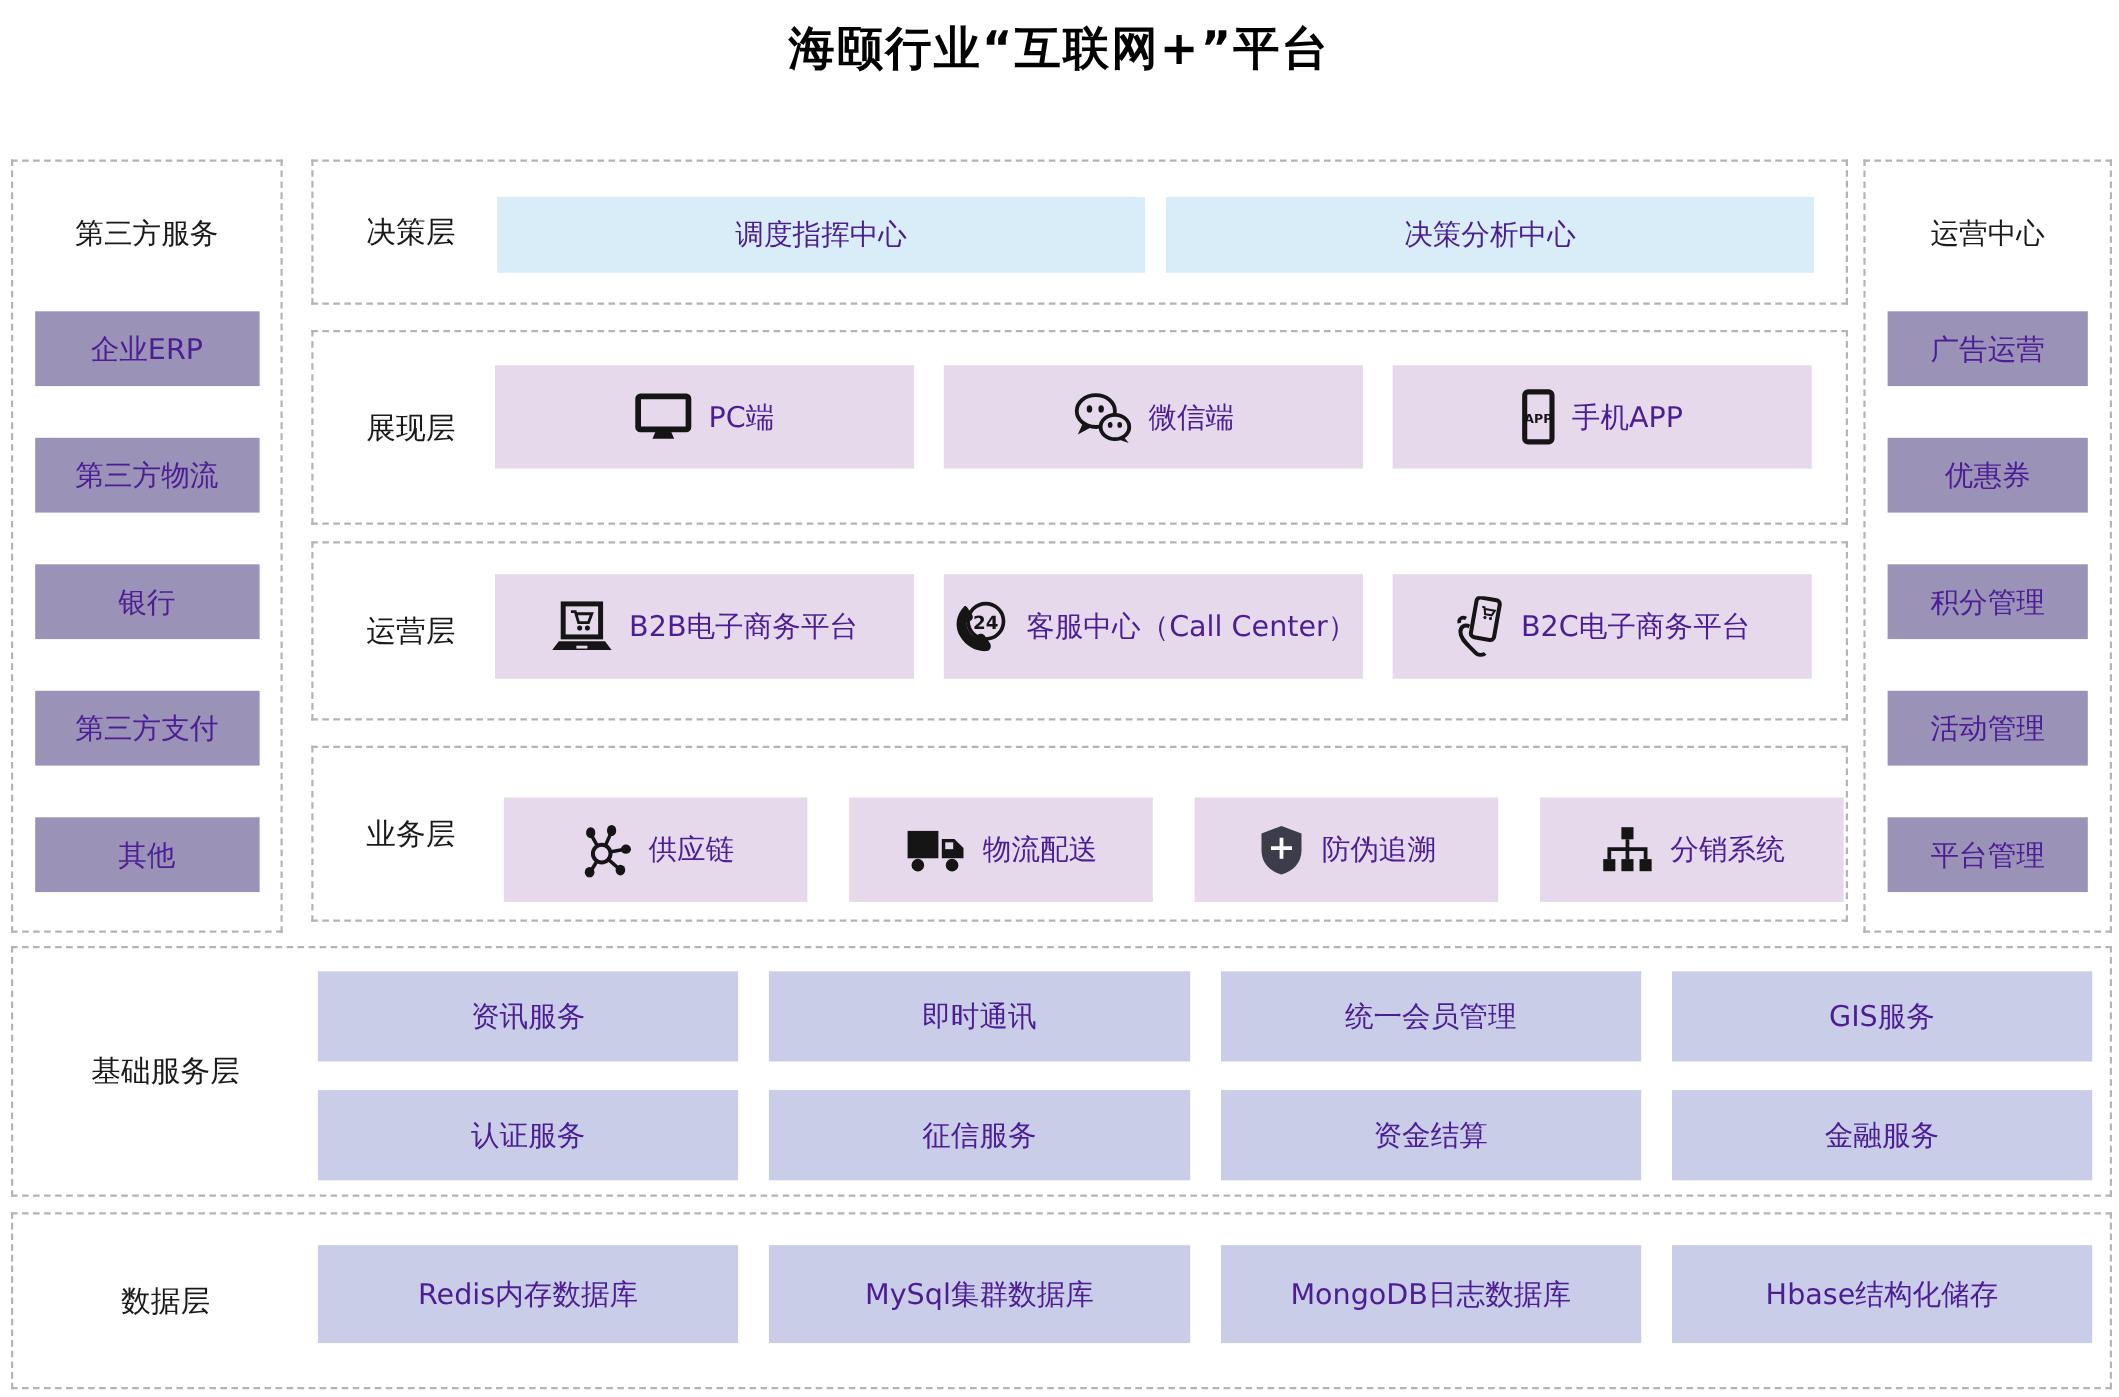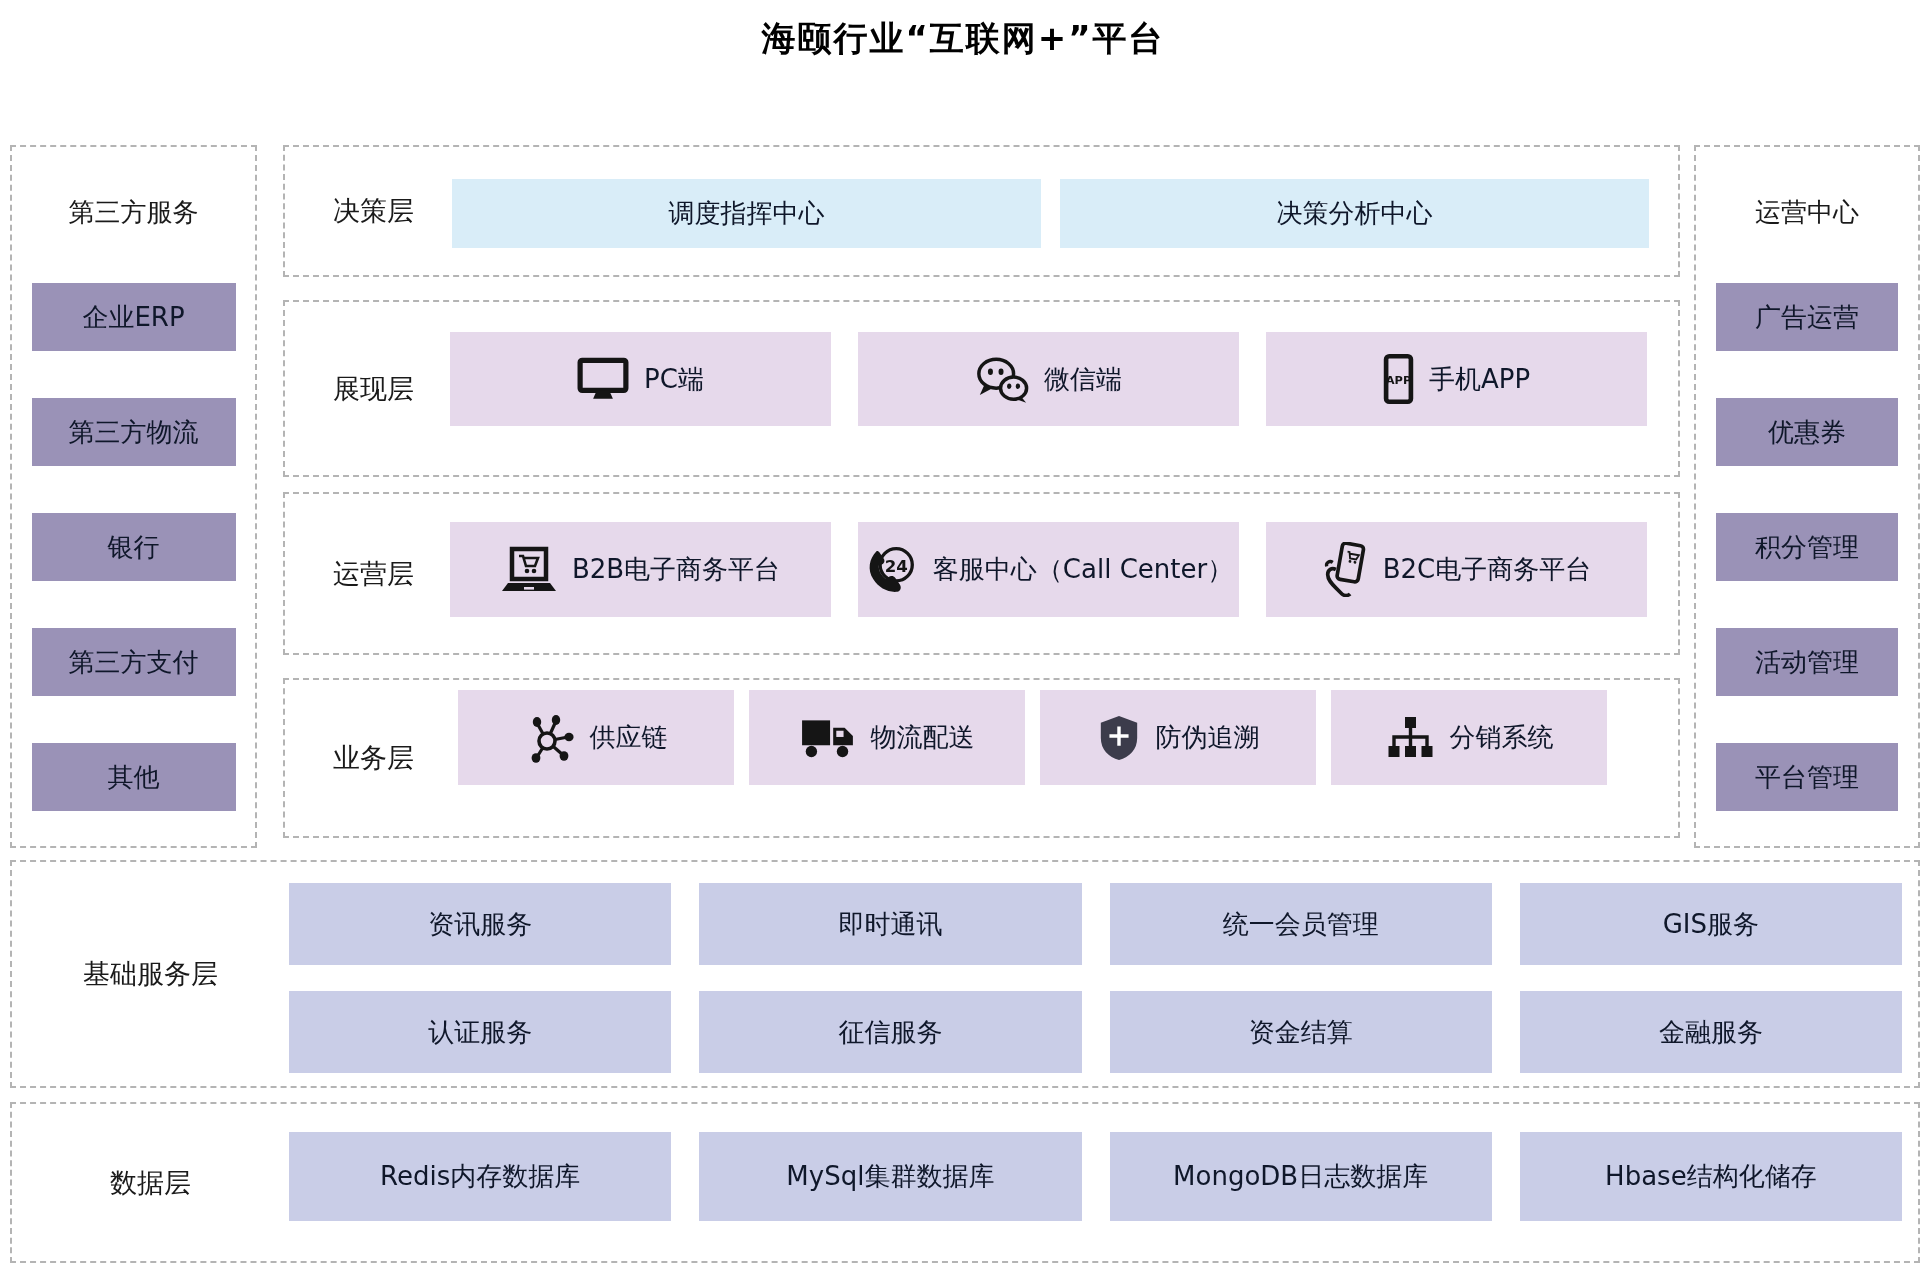--- a/index.html
+++ b/index.html
@@ -1,20 +1,20 @@
 <!DOCTYPE html>
 <html><head>
 <meta charset="utf-8">
 <style>
   html,body{margin:0;padding:0;background:#ffffff;}
   body{font-family:"DejaVu Sans","Liberation Sans",sans-serif;color:#1a1a1a;}
   #stage{position:relative;width:1926px;height:1270px;background:#fff;overflow:hidden;}
 
   .page-title{position:absolute;top:16px;left:0;right:0;margin:0;text-align:center;
-    font-size:34px;font-weight:700;letter-spacing:2px;color:#000;}
+    font-size:42px;font-weight:700;letter-spacing:2px;color:#000;}
 
   .dashed{border:2px dashed #b4b4b4;box-sizing:border-box;position:absolute;background:#fff;}
 
   
   #left-panel{left:10px;top:145px;width:247px;height:703px;}
   #right-panel{left:1694px;top:145px;width:226px;height:703px;}
   .side-title{margin-top:48px;text-align:center;font-size:26px;white-space:nowrap;}
   .side-items{margin-top:53px;display:flex;flex-direction:column;align-items:center;gap:47px;}
   .side-item{height:68px;font-size:25px;}
   #left-panel .side-item{width:204px;}
@@ -28,38 +28,38 @@
   #business-panel{top:678px;height:160px;}
   .layer-label{position:absolute;left:48px;top:50%;transform:translateY(-50%);
     font-size:27px;white-space:nowrap;}
   .row{position:absolute;display:flex;}
   #decision-row{left:167px;top:32px;gap:19px;}
   .decision-box{width:589px;height:69px;}
   #presentation-row{left:165px;top:30px;gap:27px;}
   .pres-box{width:381px;height:94px;}
   #operation-row{left:165px;top:28px;gap:27px;}
   .oper-box{width:381px;height:95px;text-align:center;}
-  #business-row{left:173px;top:10px;gap:15px;align-items:center;}
+  #business-row{left:173px;top:45px;gap:38px;align-items:center;}
   .biz-box{width:276px;height:95px;}
 
   
   #base-panel{left:10px;top:860px;width:1910px;height:228px;}
   #data-panel{left:10px;top:1102px;width:1910px;height:161px;}
   .bottom-label{position:absolute;left:0;width:277px;top:50%;transform:translateY(-50%);
     text-align:center;font-size:27px;white-space:nowrap;}
   .svc-row{position:absolute;left:277px;right:16px;display:flex;gap:28px;}
   #svc-row-1{top:21px;}
   #svc-row-2{top:129px;}
   .svc-box{flex:1;height:82px;}
   #data-row{position:absolute;left:277px;right:16px;top:28px;display:flex;gap:28px;}
   .data-box{flex:1;height:89px;}
 
   
   .box{display:flex;align-items:center;justify-content:center;
-    font-size:26px;color:#0f172a;box-sizing:border-box;white-space:nowrap;}
+    font-size:26px;color:#4c1d95;box-sizing:border-box;white-space:nowrap;}
   .blue{background:#d9edf8;}
   .pink{background:#e6d9eb;}
   .purple{background:#9a92b7;}
   .peri{background:#c9cde7;}
 
   .icon{display:inline-flex;align-items:center;justify-content:center;margin-right:15px;}
   .icon svg{display:block;}
   .box-text{display:inline-block;}
 </style>
 </head>

